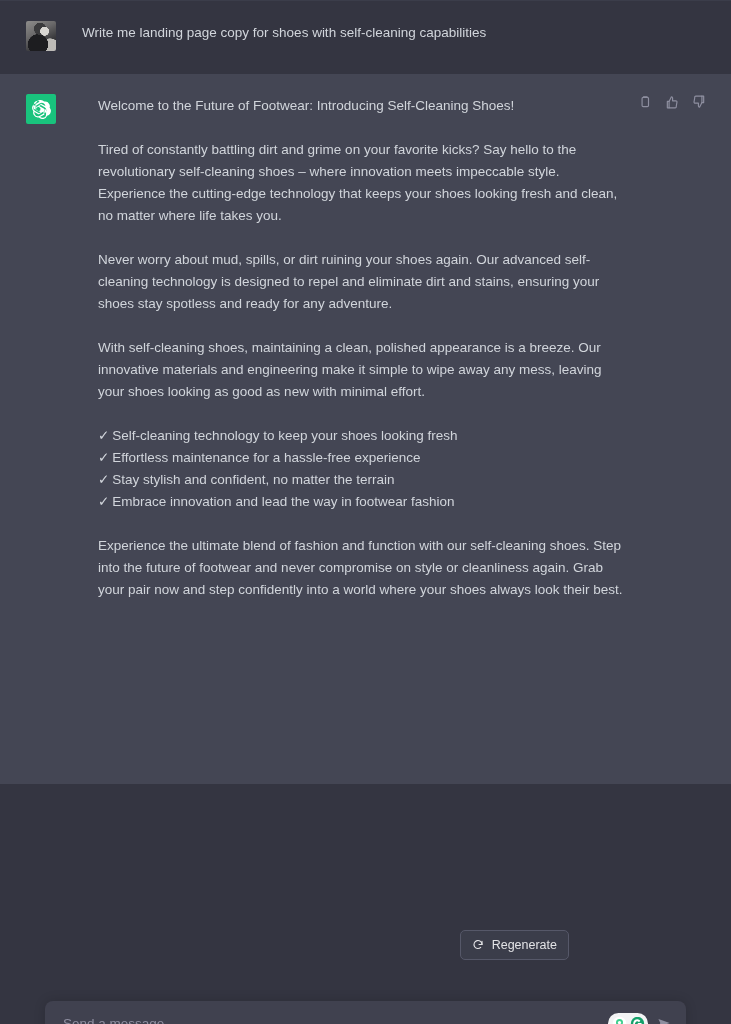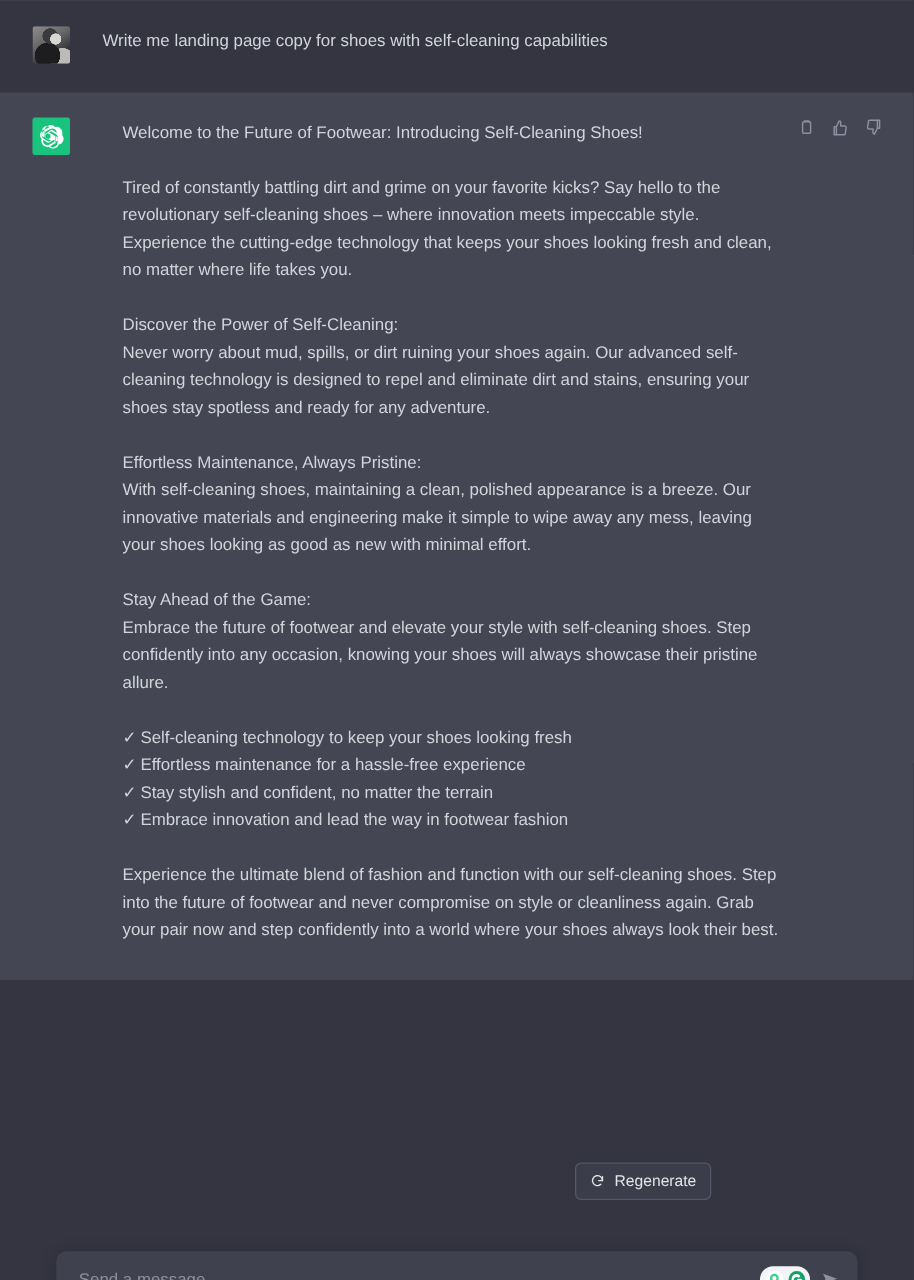--- a/index.html
+++ b/index.html
@@ -287,33 +287,27 @@
           </button>
         </div>
 
         <div class="assistant-content">
 
           <p class="para">Welcome to the Future of Footwear: Introducing Self-Cleaning Shoes!</p>
 
           <p class="para">Tired of constantly battling dirt and grime on your favorite kicks? Say hello to the revolutionary self-cleaning shoes – where innovation meets impeccable style. Experience the cutting-edge technology that keeps your shoes looking fresh and clean, no matter where life takes you.</p>
 
           <p class="para">
-            <span class="hdr">Discover the Power of Self-Cleaning:</span>
             <span>Never worry about mud, spills, or dirt ruining your shoes again. Our advanced self-cleaning technology is designed to repel and eliminate dirt and stains, ensuring your shoes stay spotless and ready for any adventure.</span>
           </p>
 
           <p class="para">
-            <span class="hdr">Effortless Maintenance, Always Pristine:</span>
             <span>With self-cleaning shoes, maintaining a clean, polished appearance is a breeze. Our innovative materials and engineering make it simple to wipe away any mess, leaving your shoes looking as good as new with minimal effort.</span>
           </p>
 
-          <p class="para">
-            <span class="hdr">Stay Ahead of the Game:</span>
-            <span>Embrace the future of footwear and elevate your style with self-cleaning shoes. Step confidently into any occasion, knowing your shoes will always showcase their pristine allure.</span>
-          </p>
 
           <p class="para">
             <span class="feature-line"><span class="check">✓</span><span>Self-cleaning technology to keep your shoes looking fresh</span></span>
             <span class="feature-line"><span class="check">✓</span><span>Effortless maintenance for a hassle-free experience</span></span>
             <span class="feature-line"><span class="check">✓</span><span>Stay stylish and confident, no matter the terrain</span></span>
             <span class="feature-line"><span class="check">✓</span><span>Embrace innovation and lead the way in footwear fashion</span></span>
           </p>
 
           <p class="para">
             <span>Experience the ultimate blend of fashion and function with our self-cleaning shoes. Step into the future of footwear and never compromise on style or cleanliness again. Grab your pair now and step confidently into a world where your shoes always look their best.</span>

